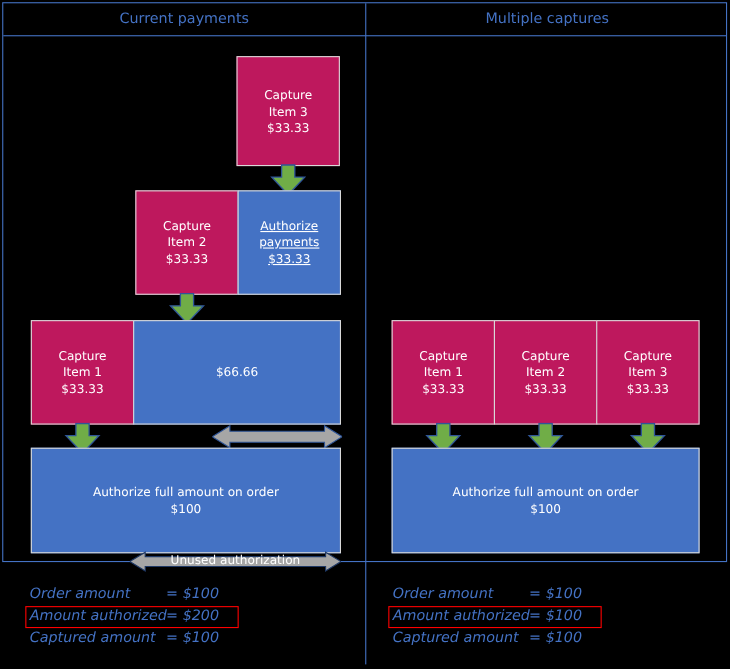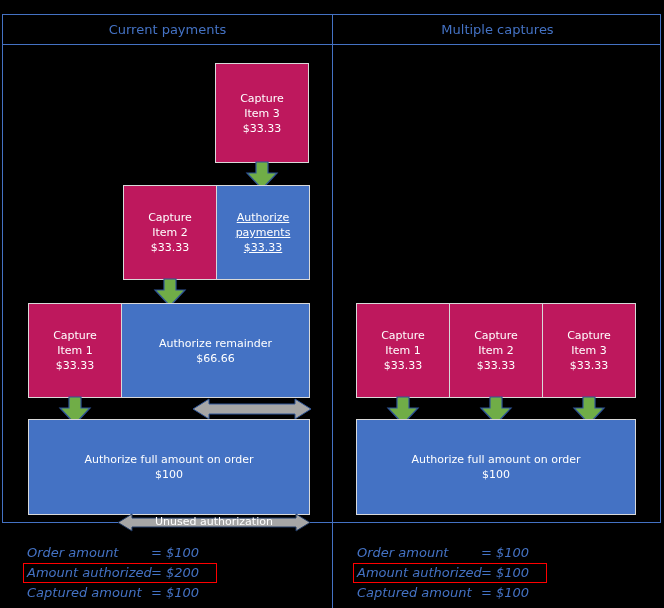--- a/index.html
+++ b/index.html
@@ -1,21 +1,21 @@
 <!DOCTYPE html>
 <html><head>
 <meta charset="utf-8">
 <style>
   html,body{margin:0;padding:0;background:#000;}
   body{
     font-family:"DejaVu Sans","Liberation Sans",sans-serif;
     width:664px;height:608px;position:relative;overflow:hidden;
   }
   .frame{
-    position:absolute;left:2px;top:14px;width:659px;height:509px;
+    position:absolute;left:2px;top:2px;width:659px;height:509px;
     border:1px solid #4472c4;box-sizing:border-box;
   }
   .hdr-row{
     position:absolute;left:0;top:0;width:100%;height:30px;
     border-bottom:1px solid #4472c4;box-sizing:border-box;
   }
   .vdiv{
     position:absolute;left:329px;top:0;width:1px;height:601px;background:#4472c4;
   }
   .hdr{
@@ -100,21 +100,20 @@
     </svg>
   </div>
 
   <div class="box green" style="left:25px;top:288px;width:94px;height:95px;">
     <span>Capture</span>
     <span>Item 1</span>
     <span>$33.33</span>
   </div>
 
   <div class="box blue" style="left:118px;top:288px;width:189px;height:95px;">
-    <span>Authorize remainder</span>
     <span>$66.66</span>
   </div>
 
   <div class="arrow-down" style="left:55px;top:381px;">
     <svg width="34" height="30" viewBox="0 0 34 30">
       <polygon points="11,1 23,1 23,12 32,12 17,28 2,12 11,12" fill="#70ad47" stroke="#2f5597" stroke-width="1.2"></polygon>
     </svg>
   </div>
 
   <div class="dbl-arrow" style="left:190px;top:383px;">

